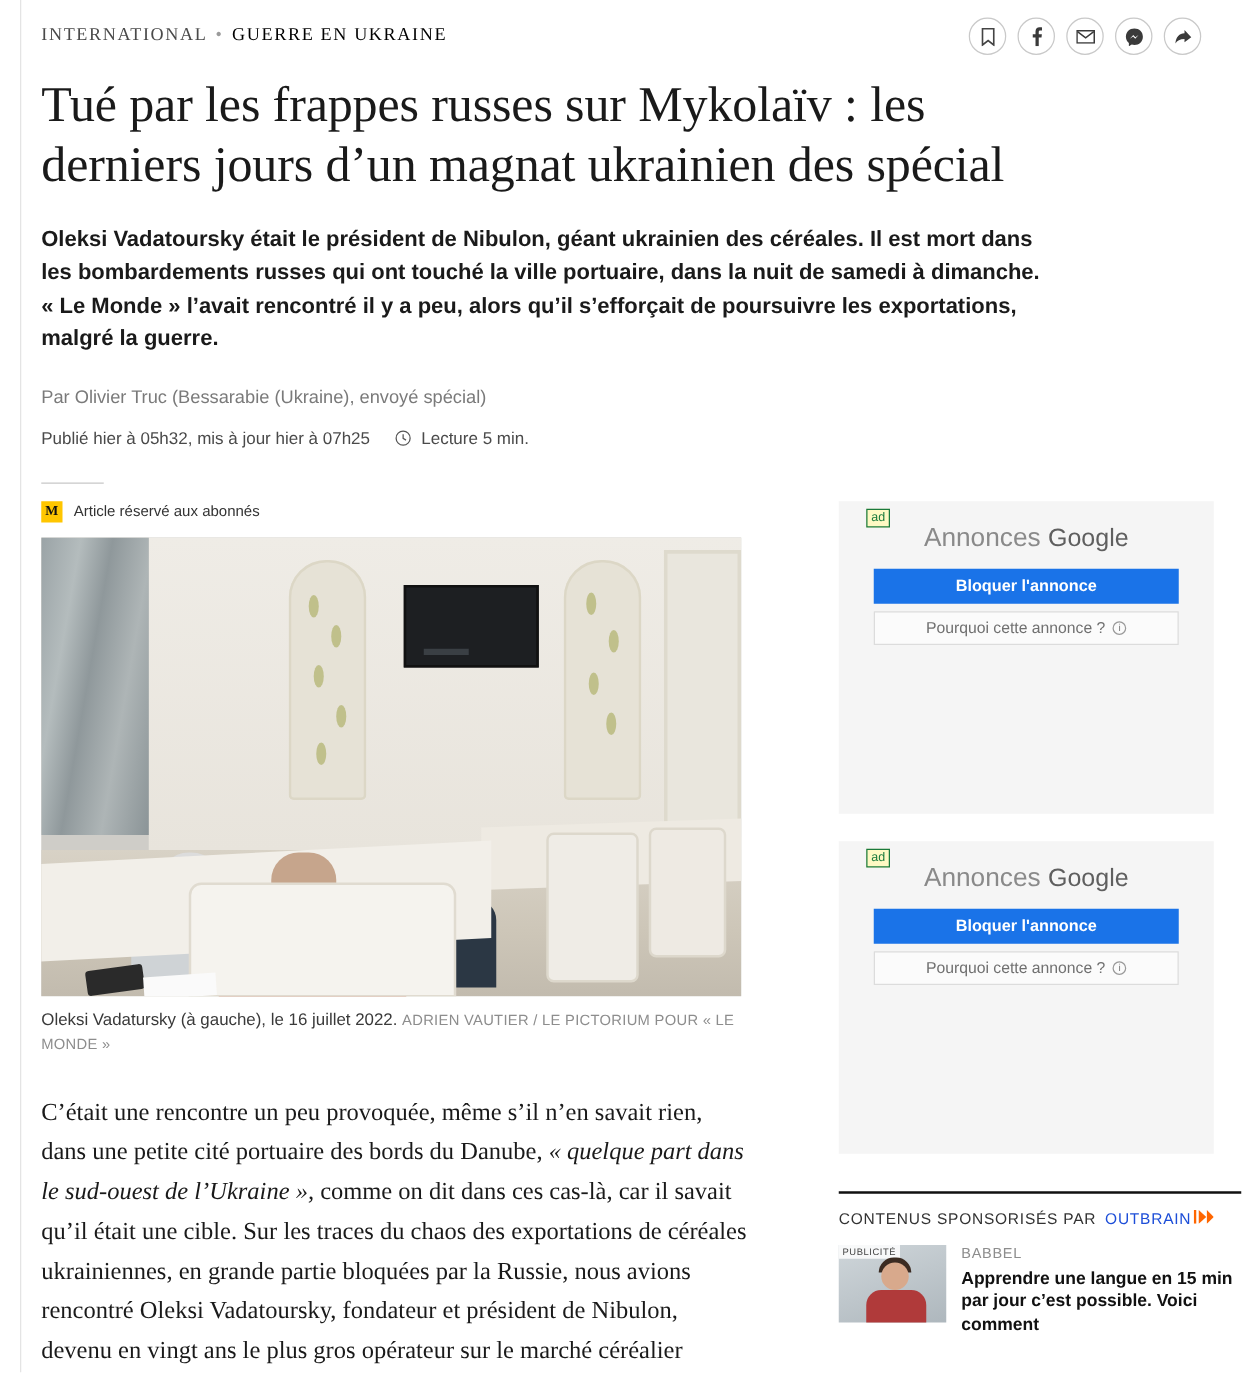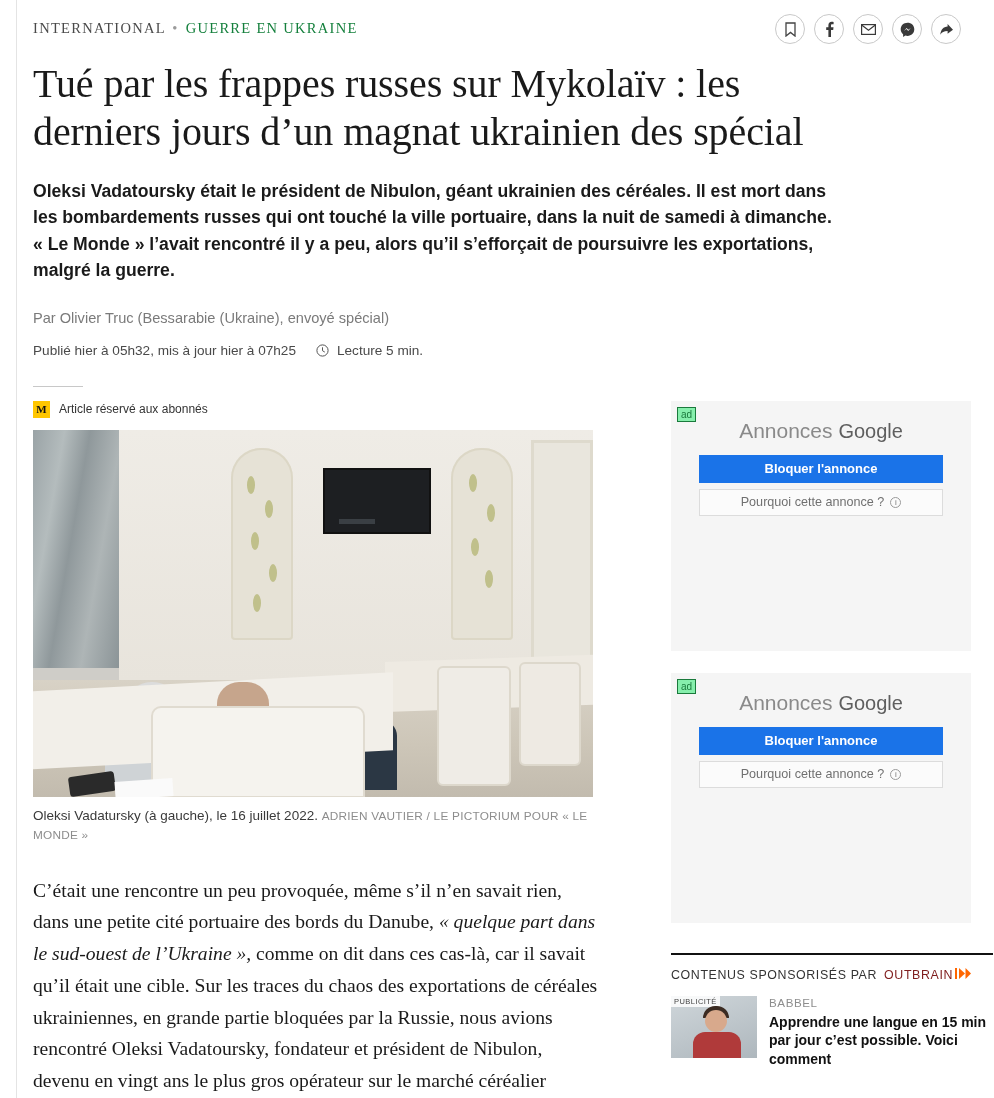--- a/index.html
+++ b/index.html
@@ -38,21 +38,21 @@
   .kicker {
     font-family: "Liberation Serif", serif;
     font-size: 14.5px;
     letter-spacing: 0.09em;
     color: #4a4a4a;
     text-transform: uppercase;
     padding-top: 6px;
     white-space: nowrap;
   }
   .kicker .sep { color: #9b9b9b; margin: 0 2px; }
-  .kicker .section2 { color: #15803d; }
+  .kicker .section2 { color: #000000; }
 
   .actions { display: flex; align-items: center; gap: 9px; }
   .act {
     width: 30px; height: 30px; border-radius: 50%;
     border: 1px solid #c9c9c9;
     display: flex; align-items: center; justify-content: center;
     background: #fff;
     cursor: pointer;
   }
   .act svg { display: block; }
@@ -261,26 +261,26 @@
   .body-text em { font-style: italic; }
 
   
   .ad-box {
     position: relative;
     width: 300px; height: 250px;
     background: #f5f5f5;
   }
   .ad-box + .ad-box { margin-top: 22px; }
   .ad-tag {
-    position: absolute; left: 6px; top: 6px;
+    position: absolute; left: 22px; top: 6px;
     font-family: "Liberation Sans", sans-serif;
     font-size: 10px; color: #1a7a3c;
     border: 1px solid #1a7a3c;
     padding: 0 3px;
-    background: #86efac;
+    background: #fef9c3;
     line-height: 13px;
   }
   .ad-title {
     text-align: center;
     padding-top: 18px;
     font-family: "Liberation Sans", sans-serif;
     font-size: 21px;
     color: #8a8a8a;
   }
   .ad-title .g { color: #5f5f5f; font-size: 20px; }
@@ -519,21 +519,21 @@
             <span>Pourquoi cette annonce ?</span>
             <span class="info-circ">i</span>
           </div>
         </div>
 
         <div class="ob-wrap">
           <div class="ob-rule"></div>
           <div class="ob-head">
             <span>CONTENUS SPONSORISÉS PAR</span>
             <span class="ob-logo">
-              <span style="color:#7f1d1d;font-weight:400;">OUTBRAIN</span>
+              <span style="color:#1d4ed8;font-weight:400;">OUTBRAIN</span>
               <span>
                 <svg width="16" height="11" viewBox="0 0 16 11">
                     <path d="M0 0h2v11H0z" fill="#f60"></path>
                     <path d="M4 0l6 5.5L4 11z" fill="#f60"></path>
                     <path d="M10.5 0l5.5 5.5-5.5 5.5z" fill="#f60"></path>
                   </svg>
               </span>
             </span>
           </div>
 

